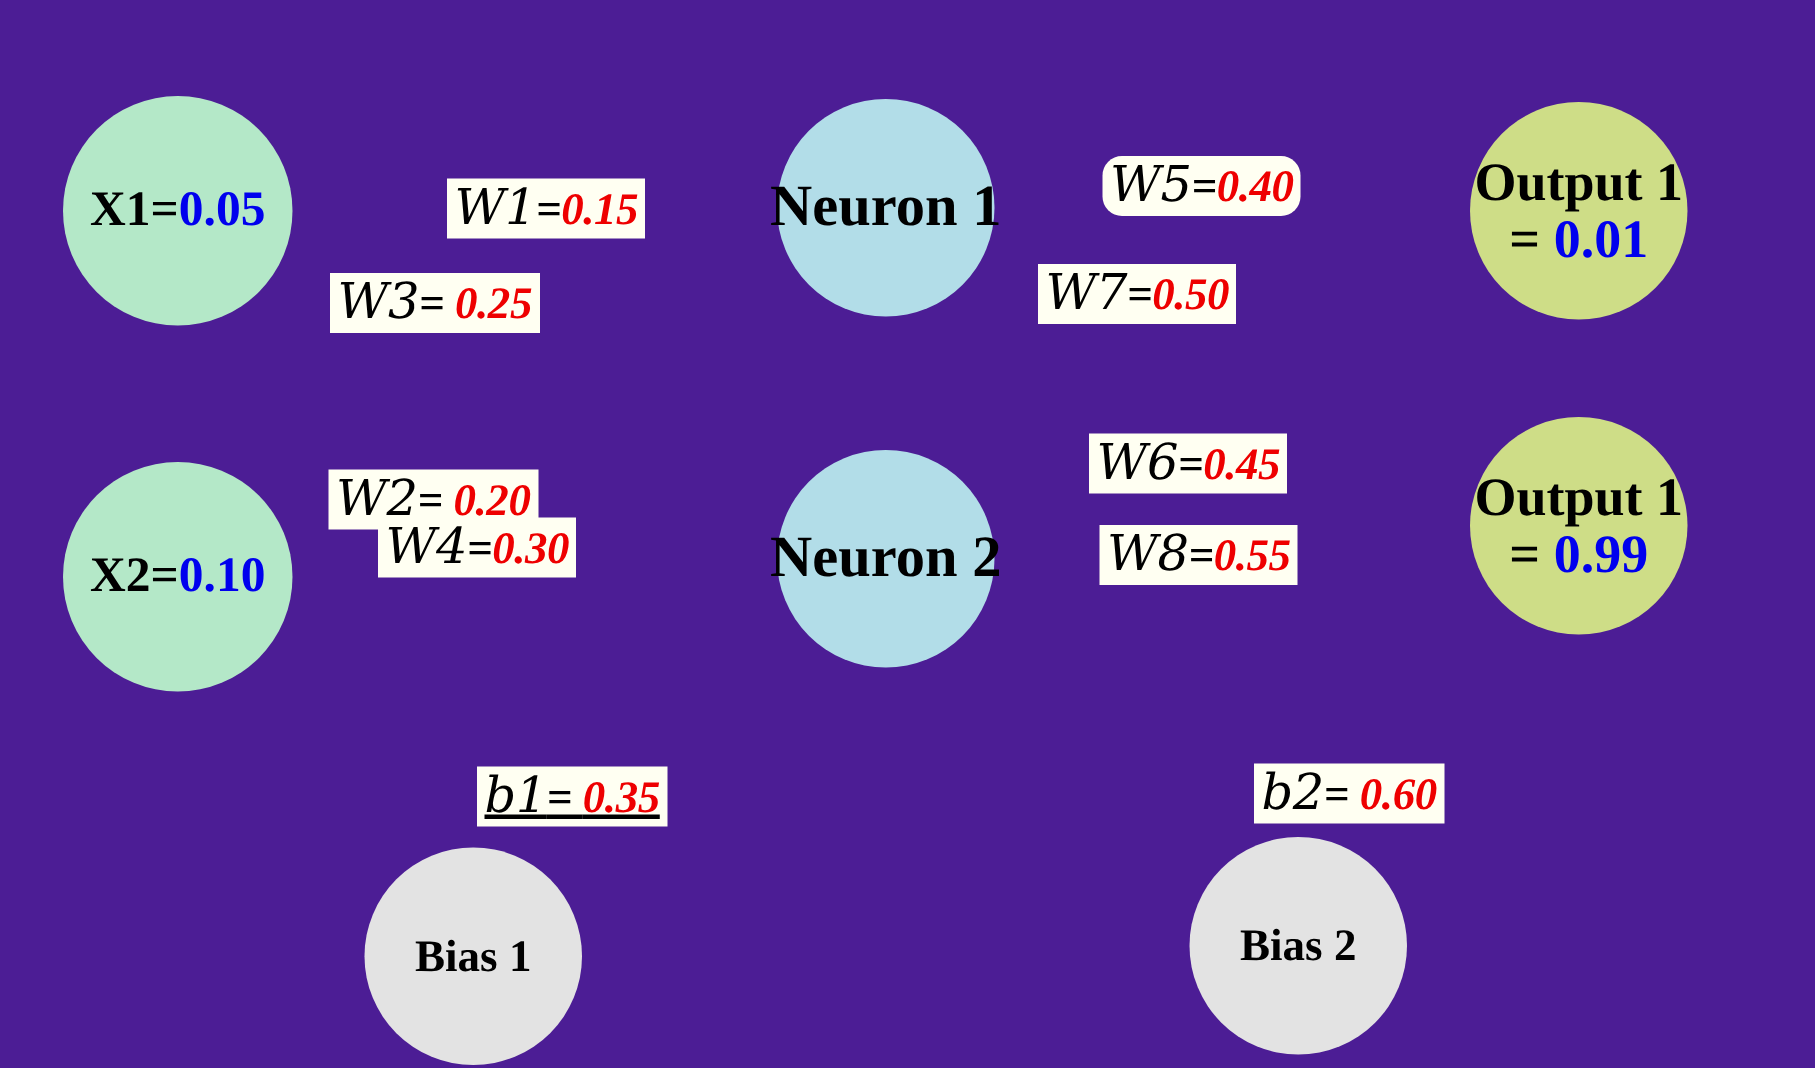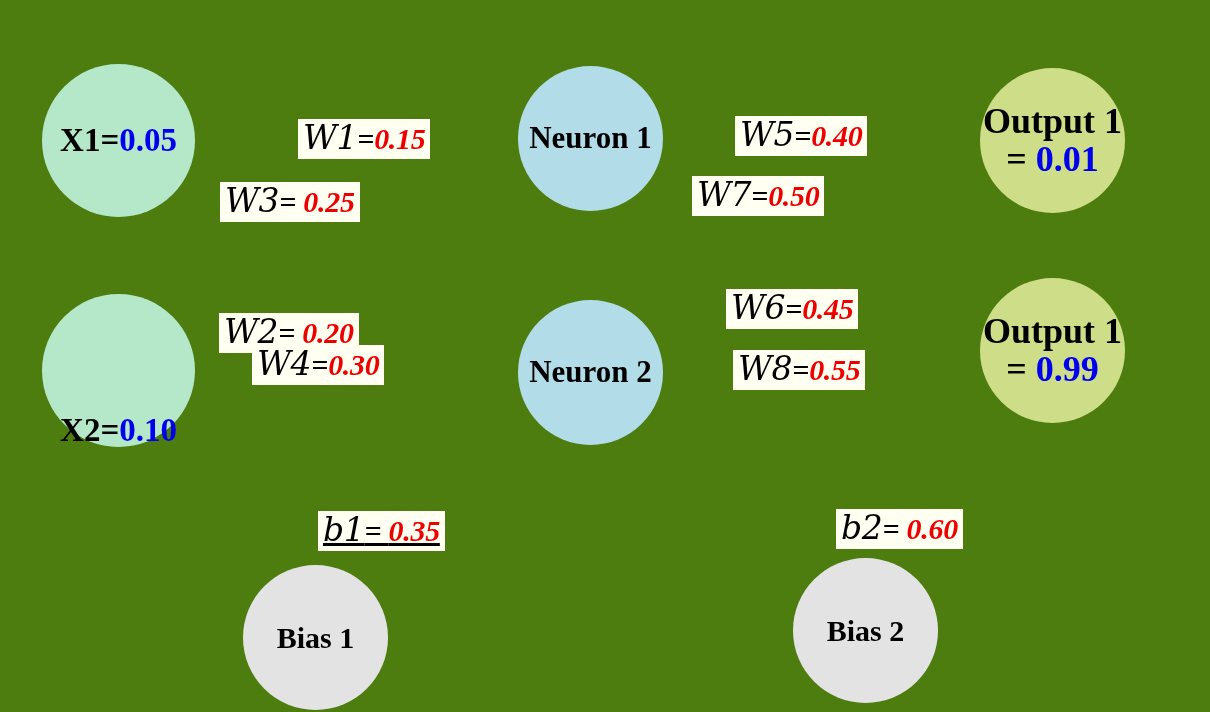--- a/index.html
+++ b/index.html
@@ -5,21 +5,21 @@
 <style>
   html, body {
     margin: 0;
     padding: 0;
     background: #000000;
   }
   #canvas {
     position: relative;
     width: 1210px;
     height: 712px;
-    background: #4d7c0f;
+    background: #4c1d95;
     overflow: hidden;
     font-family: "Liberation Serif", "DejaVu Serif", serif;
   }
 
   
   .node {
     position: absolute;
     border-radius: 50%;
     display: flex;
     flex-direction: column;
@@ -36,21 +36,21 @@
 
   .node-input {
     background: #b4e8c8;
     font-weight: bold;
     font-size: 33px;
     color: #000000;
   }
   .node-hidden {
     background: #b2dde8;
     font-weight: bold;
-    font-size: 31px;
+    font-size: 39px;
     color: #000000;
   }
   .node-output {
     background: #cedd87;
     font-weight: bold;
     font-size: 36px;
     color: #000000;
   }
   .node-bias {
     background: #e3e3e3;
@@ -90,21 +90,21 @@
 </style>
 </head>
 <body>
 
 <div id="canvas">
 
   <div class="node node-input" style="left:42px; top:64px; width:153px; height:153px;">
     <span class="node-text"><span>X1=</span><span class="val-blue">0.05</span></span>
   </div>
 
-  <div class="node node-input" style="left:42px; top:294px; width:153px; height:153px;justify-content:flex-end;">
+  <div class="node node-input" style="left:42px; top:308px; width:153px; height:153px;">
     <span class="node-text"><span>X2=</span><span class="val-blue">0.10</span></span>
   </div>
 
   <div class="node node-hidden" style="left:518px; top:66px; width:145px; height:145px;">
     <span class="node-text">Neuron 1</span>
   </div>
 
   <div class="node node-hidden" style="left:518px; top:300px; width:145px; height:145px;">
     <span class="node-text">Neuron 2</span>
   </div>
@@ -136,21 +136,21 @@
   </div>
 
   <div class="wlabel" style="left:219px; top:277px;margin-top:36px;">
     <span class="wsym">W2</span><span>= </span><span class="wnum">0.20</span>
   </div>
 
   <div class="wlabel" style="left:252px; top:345px;">
     <span class="wsym">W4</span><span>=</span><span class="wnum">0.30</span>
   </div>
 
-  <div class="wlabel" style="left:735px; top:116px;">
+  <div class="wlabel" style="left:735px; top:104px;border-radius:13px;">
     <span class="wsym">W5</span><span>=</span><span class="wnum">0.40</span>
   </div>
 
   <div class="wlabel" style="left:692px; top:176px;">
     <span class="wsym">W7</span><span>=</span><span class="wnum">0.50</span>
   </div>
 
   <div class="wlabel" style="left:690px; top:289px;margin-left:36px;">
     <span class="wsym">W6</span><span>=</span><span class="wnum">0.45</span>
   </div>

